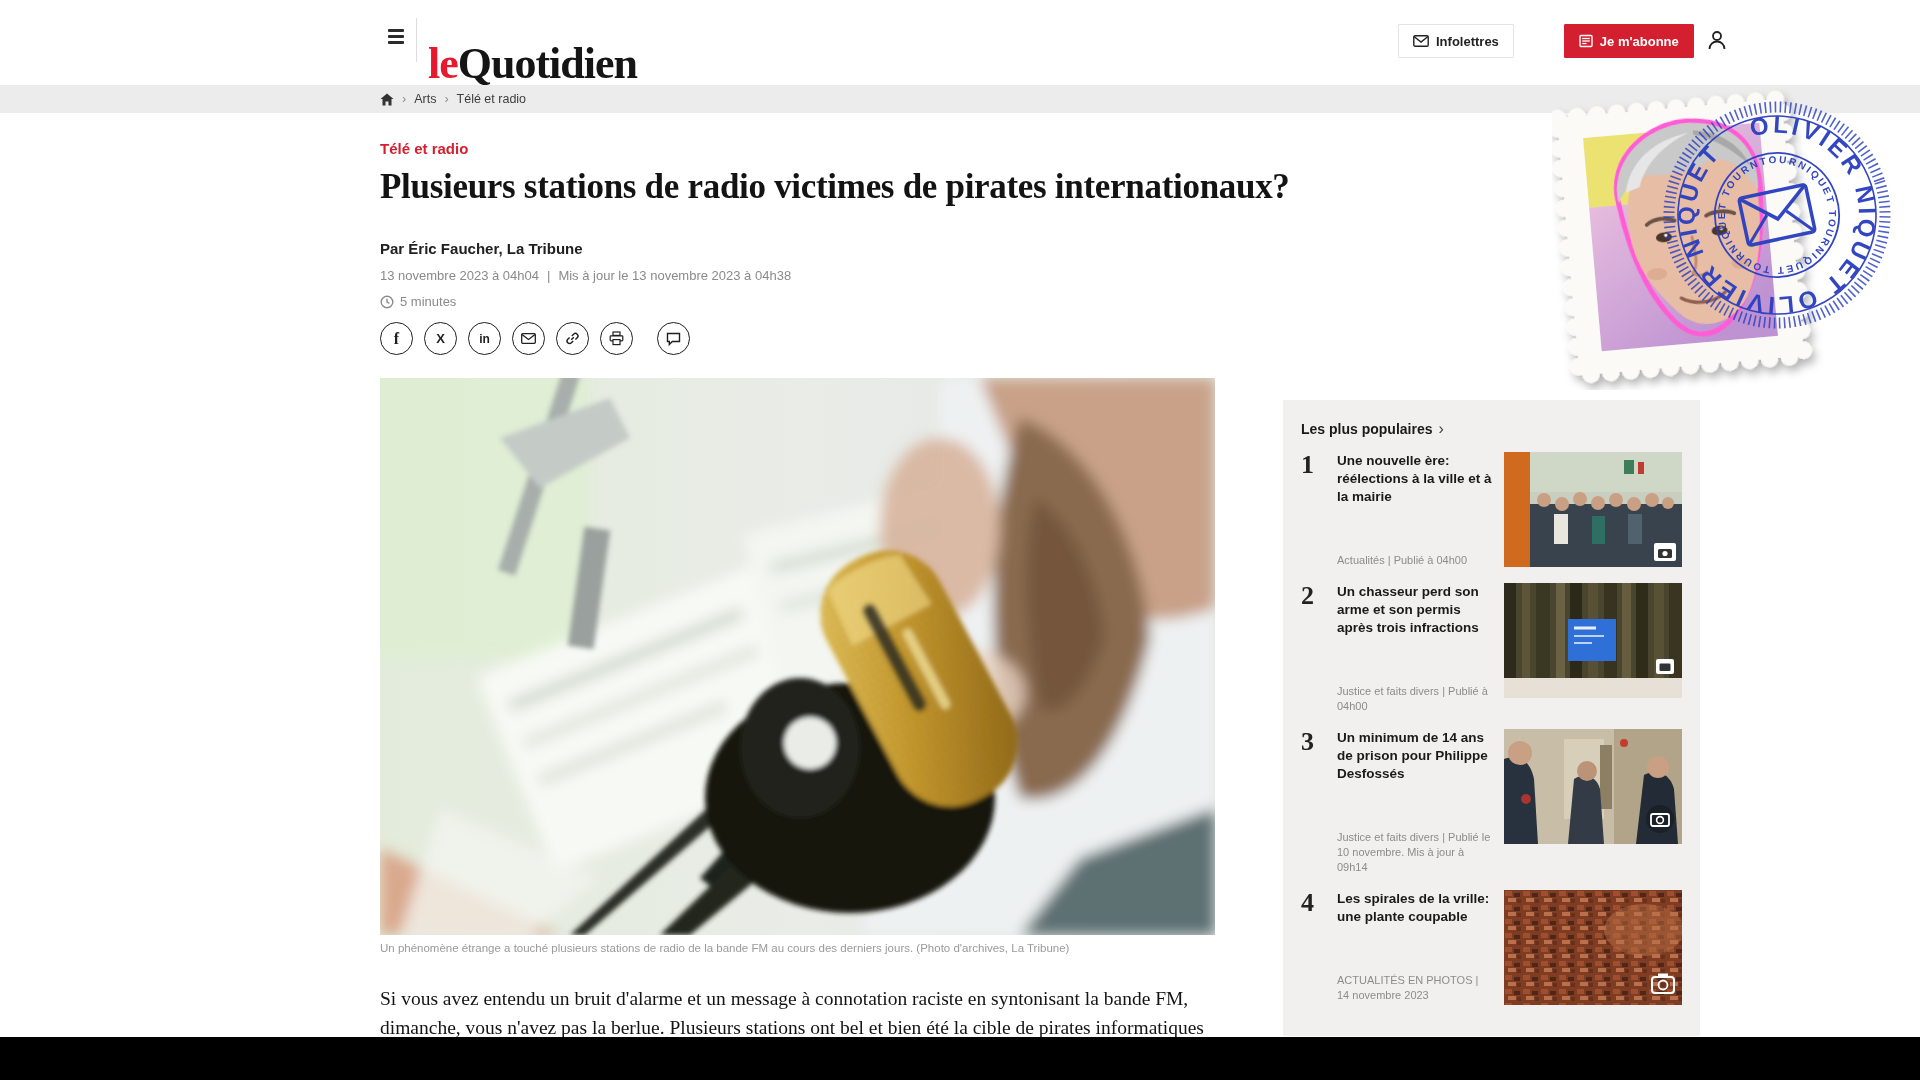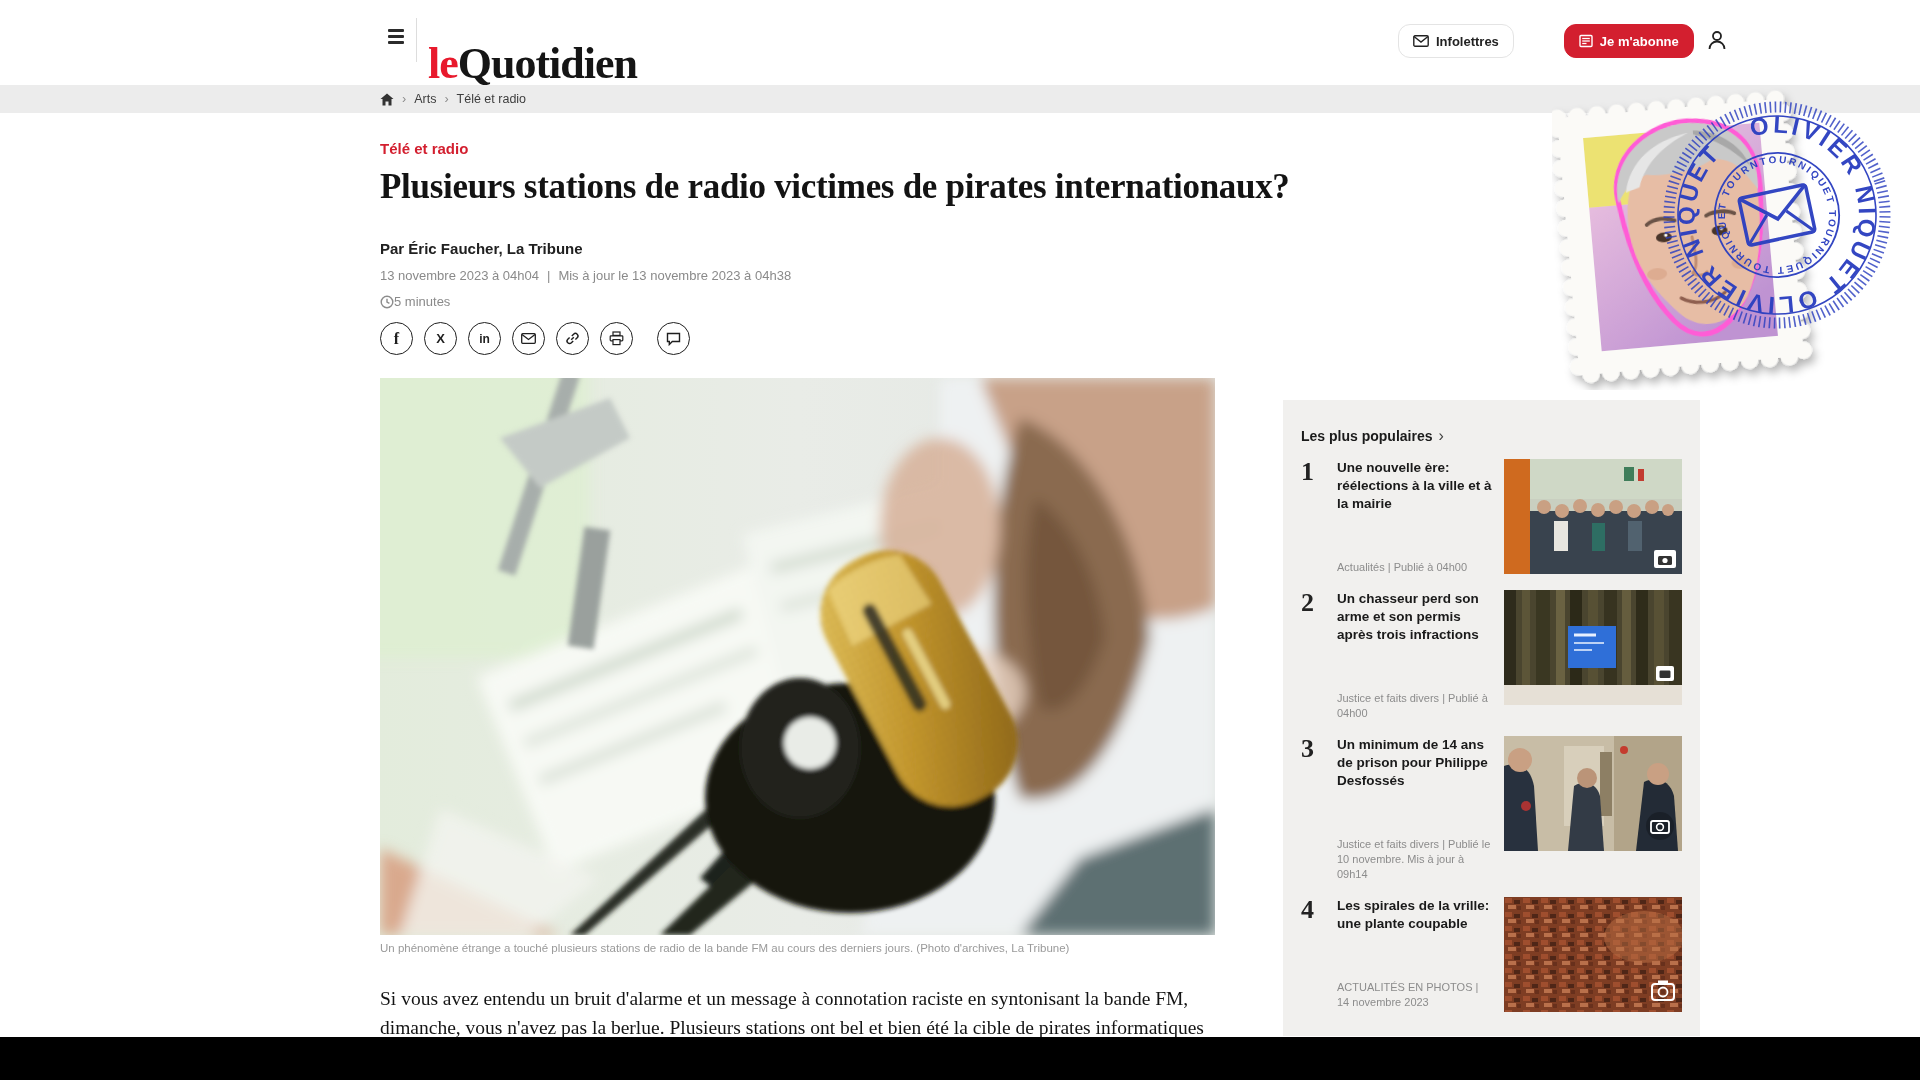--- a/index.html
+++ b/index.html
@@ -7,46 +7,46 @@
   .page{position:relative;width:1920px;height:1080px;overflow:hidden;background:#fff;}
 
   
   .site-header{position:absolute;left:0;top:0;width:1920px;height:85px;background:#fff;}
   .hamburger{position:absolute;left:388px;top:28px;width:20px;height:16px;border:0;background:transparent;cursor:pointer;padding:0;}
   .hamburger span{display:block;width:16px;height:3px;background:#2b2b2b;margin:0 0 3px 0;border-radius:1px;}
   .logo-divider{position:absolute;left:416px;top:18px;width:1px;height:44px;background:#ddd;}
   .logo{position:absolute;left:428px;top:10px;font-family:"Liberation Serif",serif;font-weight:700;font-size:44px;letter-spacing:-1px;color:#151515;cursor:pointer;margin-top:28px;}
   .logo .le{color:#e8192c;}
   .header-actions{position:absolute;left:1398px;top:24px;display:flex;align-items:center;gap:10px;}
-  .btn{display:flex;align-items:center;gap:7px;height:34px;padding:0 14px;border-radius:12px;font-size:13px;font-weight:700;cursor:pointer;border:1px solid #e4e4e4;background:#fff;color:#222;font-family:"Liberation Sans",sans-serif;}
+  .btn{display:flex;align-items:center;gap:7px;height:34px;padding:0 14px;border-radius:1px;font-size:13px;font-weight:700;cursor:pointer;border:1px solid #e4e4e4;background:#fff;color:#222;font-family:"Liberation Sans",sans-serif;}
   .btn.red{background:#d31f2f;border-color:#d31f2f;color:#fff;margin-left:40px;}
   .account-btn{background:transparent;border:0;cursor:pointer;padding:2px;}
 
   
   .crumb-band{position:absolute;left:0;top:85px;width:1920px;height:28px;background:#ececec;}
   .crumbs{position:absolute;left:380px;top:0;height:28px;display:flex;align-items:center;gap:8px;font-size:12.5px;color:#3d3d3d;}
   .crumb{cursor:pointer;}
   .crumb-sep{color:#8a8a8a;}
 
   
   .category{position:absolute;left:380px;top:140px;color:#d31f2f;font-weight:700;font-size:15px;cursor:pointer;}
   .headline{position:absolute;left:380px;top:166px;width:1050px;margin:0;font-family:"Liberation Serif",serif;font-size:35px;line-height:42px;font-weight:700;color:#131313;letter-spacing:-0.3px;}
   .byline{position:absolute;left:380px;top:240px;font-size:15px;font-weight:700;color:#202020;}
   .dateline{position:absolute;left:380px;top:268px;font-size:13px;color:#8a8a8a;display:flex;gap:8px;text-align:center;}
-  .readtime{position:absolute;left:380px;top:294px;font-size:13px;color:#8a8a8a;display:flex;align-items:center;}
+  .readtime{position:absolute;left:380px;top:294px;font-size:13px;color:#8a8a8a;display:flex;align-items:center;gap:6px;}
   .share-row{position:absolute;left:380px;top:322px;display:flex;align-items:center;gap:11px;}
   .share-circle{width:33px;height:33px;border:1.6px solid #1f1f1f;border-radius:50%;background:#fff;display:flex;align-items:center;justify-content:center;cursor:pointer;padding:0;font-family:"Liberation Sans",sans-serif;font-weight:700;font-size:13px;color:#1f1f1f;}
   .share-circle.gap{margin-left:13px;}
   .figure{position:absolute;left:380px;top:378px;width:835px;height:557px;overflow:hidden;background:#e7ebe4;}
   .caption{position:absolute;left:380px;top:942px;width:835px;font-size:11.5px;color:#9a9a9a;}
   .bodytext{position:absolute;left:380px;top:984px;width:835px;font-family:"Liberation Serif",serif;font-size:19.5px;line-height:29px;color:#141414;margin:0;}
 
   
   .popular{position:absolute;left:1283px;top:400px;width:417px;height:636px;background:#f1f0ee;box-sizing:border-box;padding:20px 18px;}
-  .popular-head{display:flex;align-items:center;gap:6px;font-size:14px;font-weight:700;color:#1a1a1a;cursor:pointer;margin-bottom:14px;margin-top:7px;}
+  .popular-head{display:flex;align-items:center;gap:6px;font-size:14px;font-weight:700;color:#1a1a1a;cursor:pointer;margin-bottom:14px;}
   .popular-head .chev{font-size:16px;font-weight:400;color:#444;}
   .pop-item{display:flex;gap:12px;margin-bottom:15px;cursor:pointer;}
   .pop-rank{width:24px;font-family:"Liberation Serif",serif;font-size:26px;font-weight:700;color:#222;line-height:26px;}
   .pop-text{flex:1;min-width:0;}
   .pop-title{font-size:13.5px;font-weight:700;line-height:18px;color:#1a1a1a;margin:0 0 8px 0;}
   .pop-meta{font-size:11px;line-height:15px;color:#8c8c8c;margin-top:47px;}
   .pop-thumb{position:relative;width:178px;height:115px;flex:0 0 auto;overflow:hidden;background:#ccc;}
   .pop-thumb svg{display:block;}
 
   

